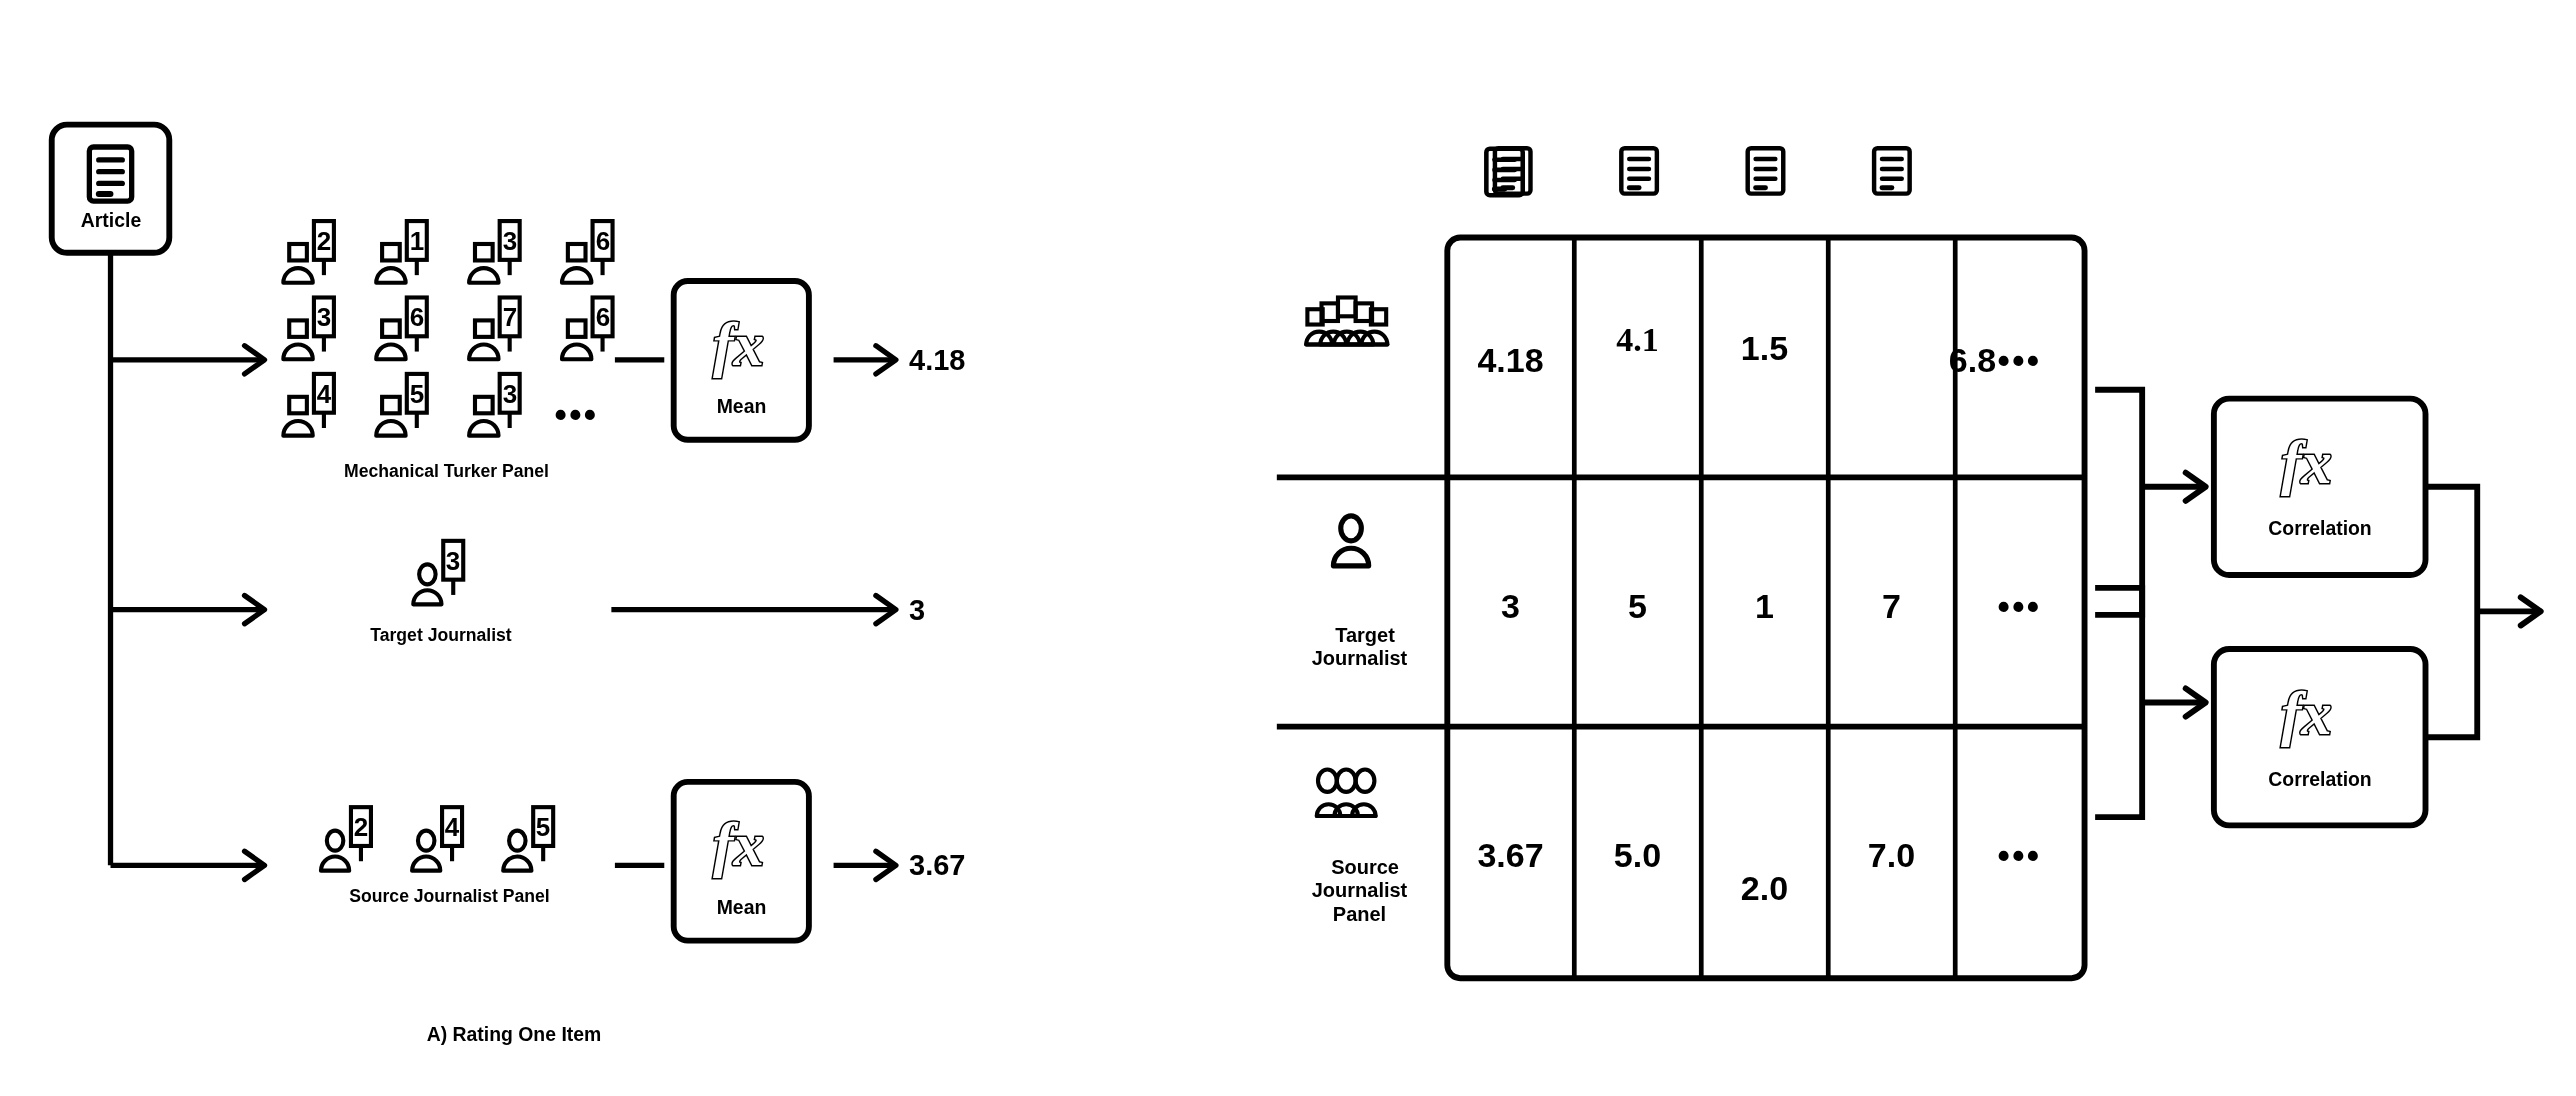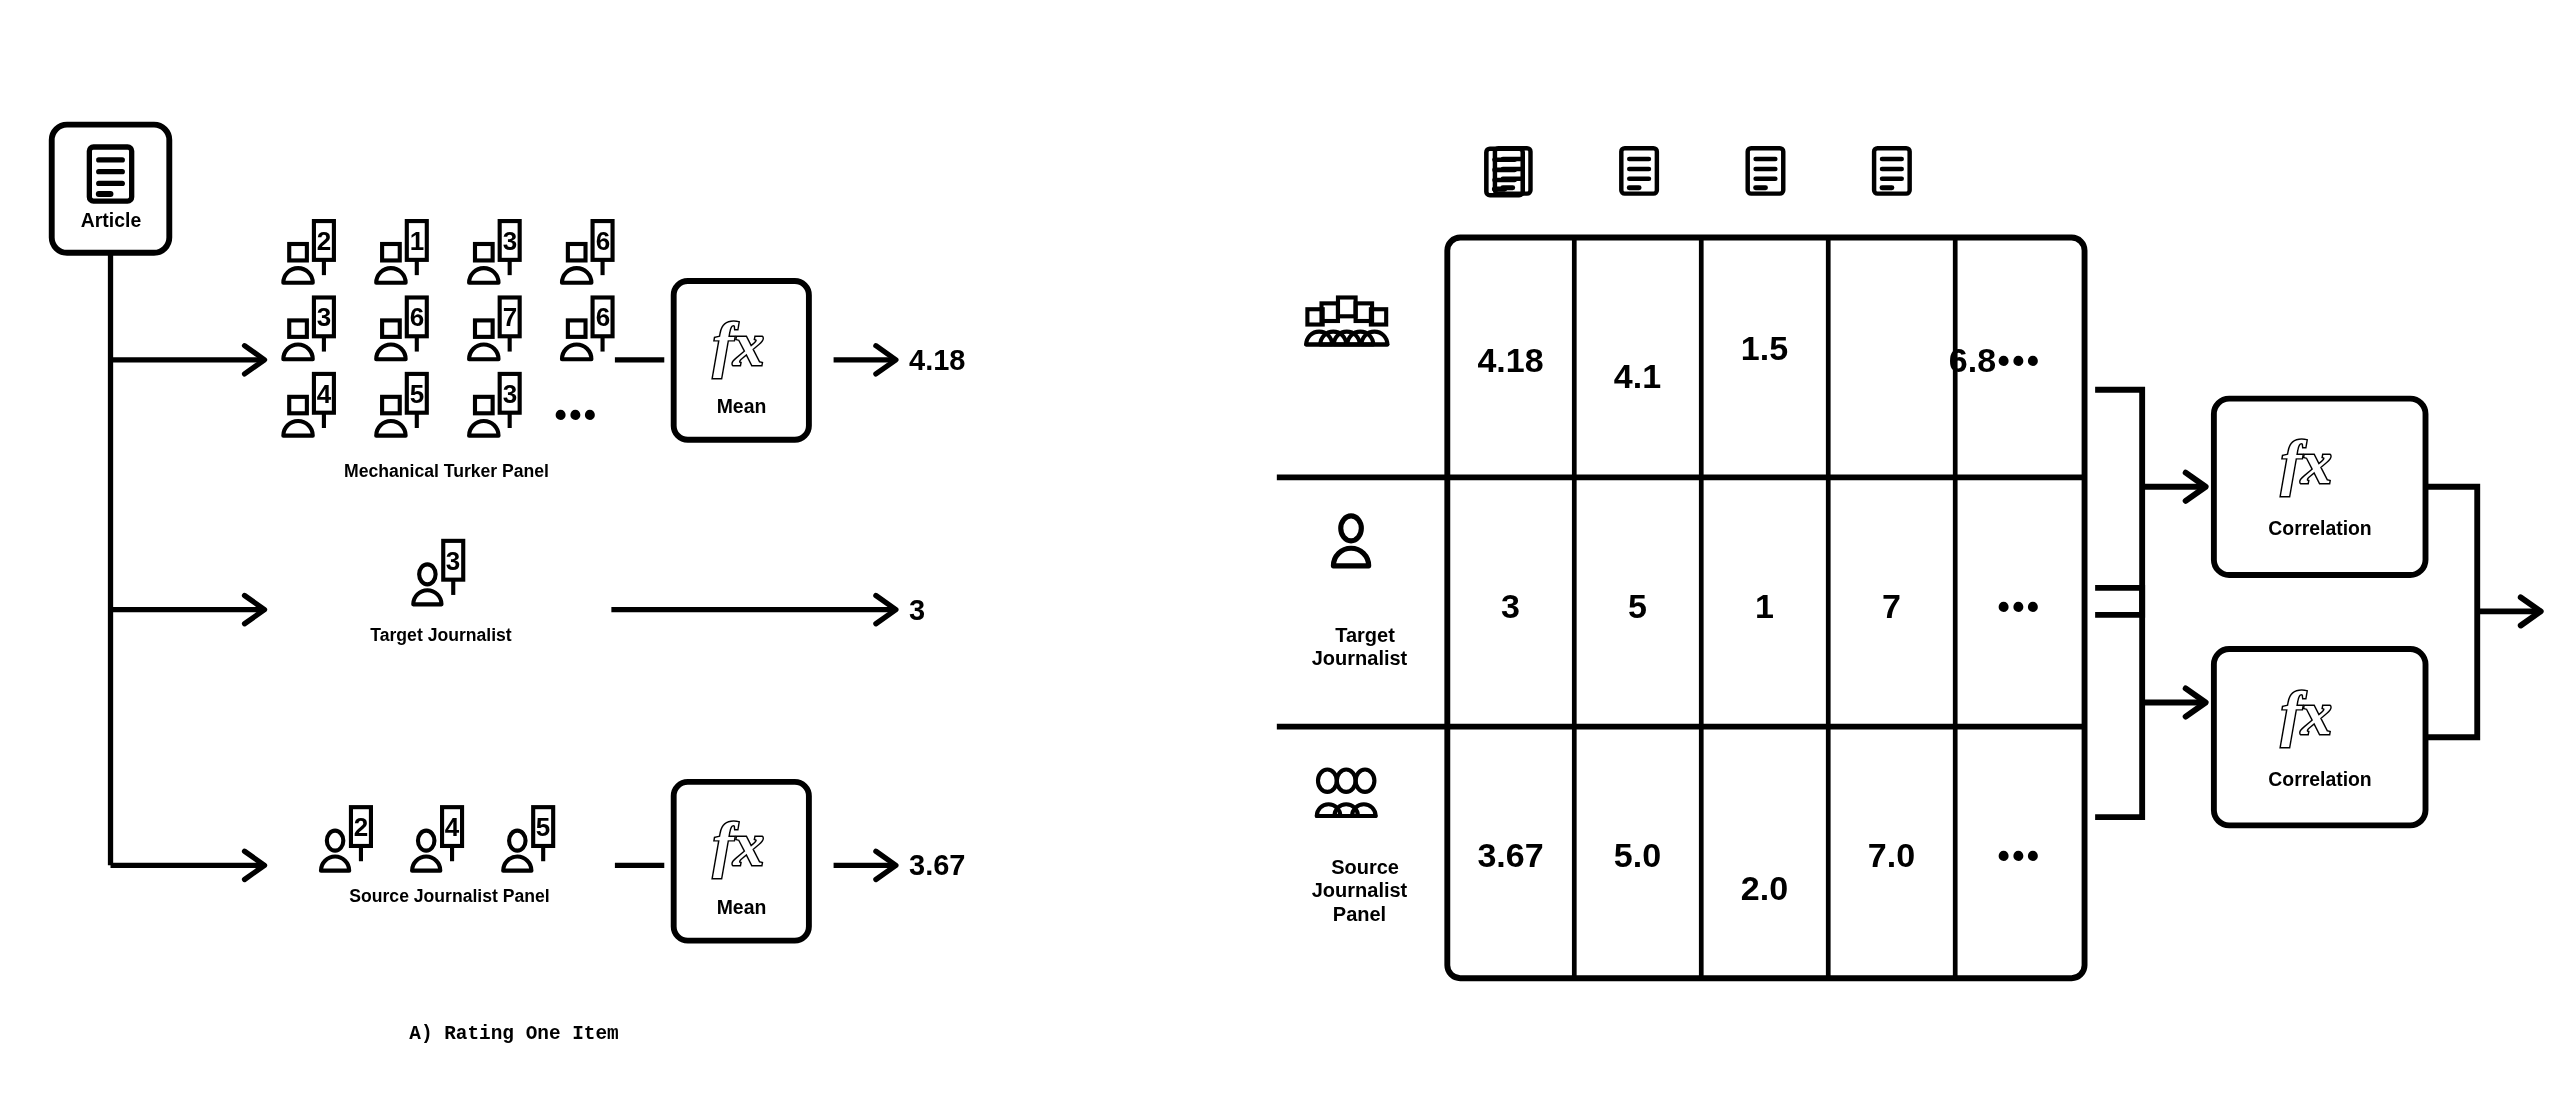--- a/index.html
+++ b/index.html
@@ -272,36 +272,36 @@
   <span style="white-space:pre-line;">Target
 Journalist</span>
 </div>
 <div class="lbl rowlab" style="left:1277px;top:832px;width:165px;">
   <span style="white-space:pre-line;">Source
 Journalist
 Panel</span>
 </div>
 
 <div class="lbl cell" style="left:1447px;top:340px;width:127px;">4.18</div>
-<div class="lbl cell" style="left:1574px;top:356px;width:127px;">4.1</div>
+<div class="lbl cell" style="left:1574px;top:320px;width:127px;font-family:Liberation Serif, serif;">4.1</div>
 <div class="lbl cell" style="left:1701px;top:328px;width:127px;">1.5</div>
 <div class="lbl cell" style="left:1909px;top:340px;width:127px;">6.8</div>
 <div class="lbl dots" style="left:1955px;top:340px;width:129px;">•••</div>
 
 <div class="lbl cell" style="left:1447px;top:586px;width:127px;">3</div>
 <div class="lbl cell" style="left:1574px;top:586px;width:127px;">5</div>
 <div class="lbl cell" style="left:1701px;top:586px;width:127px;">1</div>
 <div class="lbl cell" style="left:1828px;top:586px;width:127px;">7</div>
 <div class="lbl dots" style="left:1955px;top:586px;width:129px;">•••</div>
 
 <div class="lbl cell" style="left:1447px;top:835px;width:127px;">3.67</div>
 <div class="lbl cell" style="left:1574px;top:835px;width:127px;">5.0</div>
 <div class="lbl cell" style="left:1701px;top:868px;width:127px;">2.0</div>
 <div class="lbl cell" style="left:1828px;top:835px;width:127px;">7.0</div>
 <div class="lbl dots" style="left:1955px;top:835px;width:129px;">•••</div>
 
 <div class="lbl boxlab" style="left:2214px;top:517px;width:212px;">Correlation</div>
 <div class="lbl boxlab" style="left:2214px;top:768px;width:212px;">Correlation</div>
 
-<div class="lbl caption" style="left:176px;top:1023px;width:676px;font-family:Liberation Mono, monospace;">A) Rating One Item</div>
+<div class="lbl caption" style="left:176px;top:1023px;width:676px;">A) Rating One Item</div>
 
 </div>
 
 
 </body></html>

